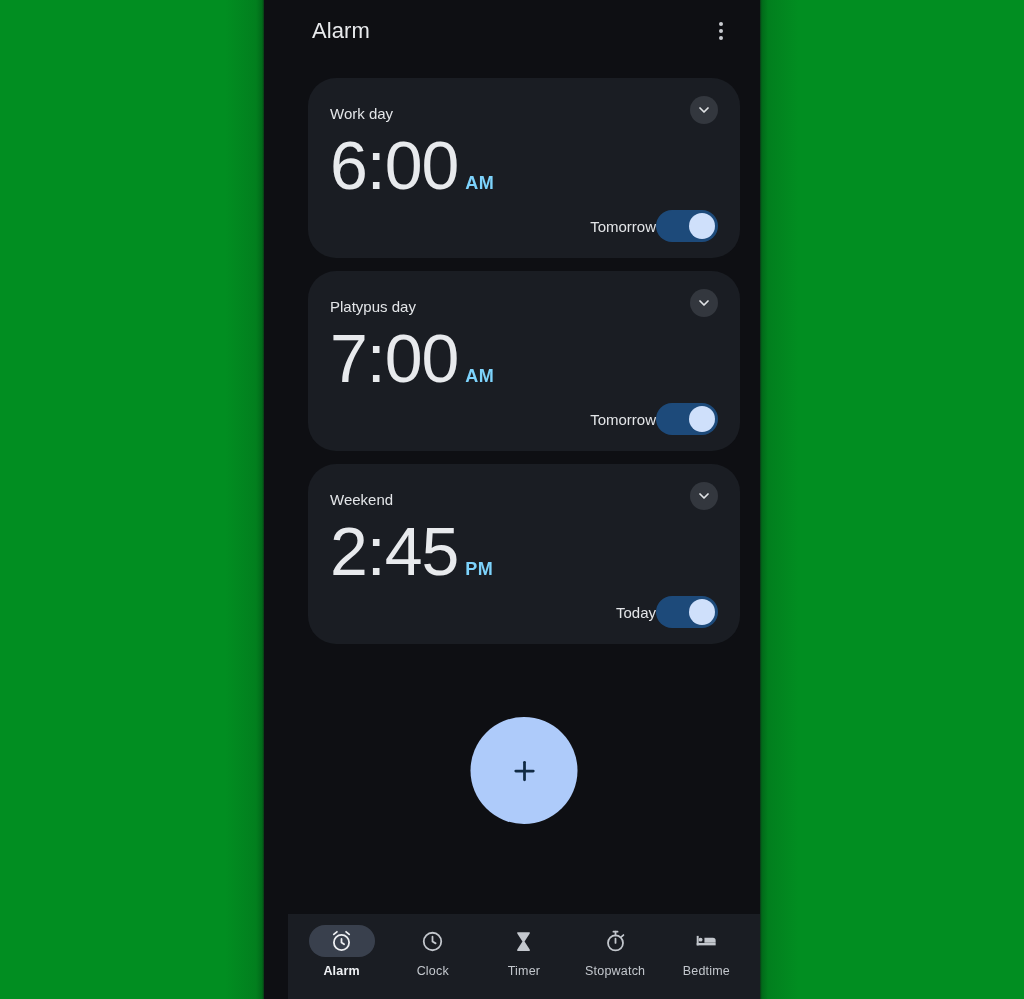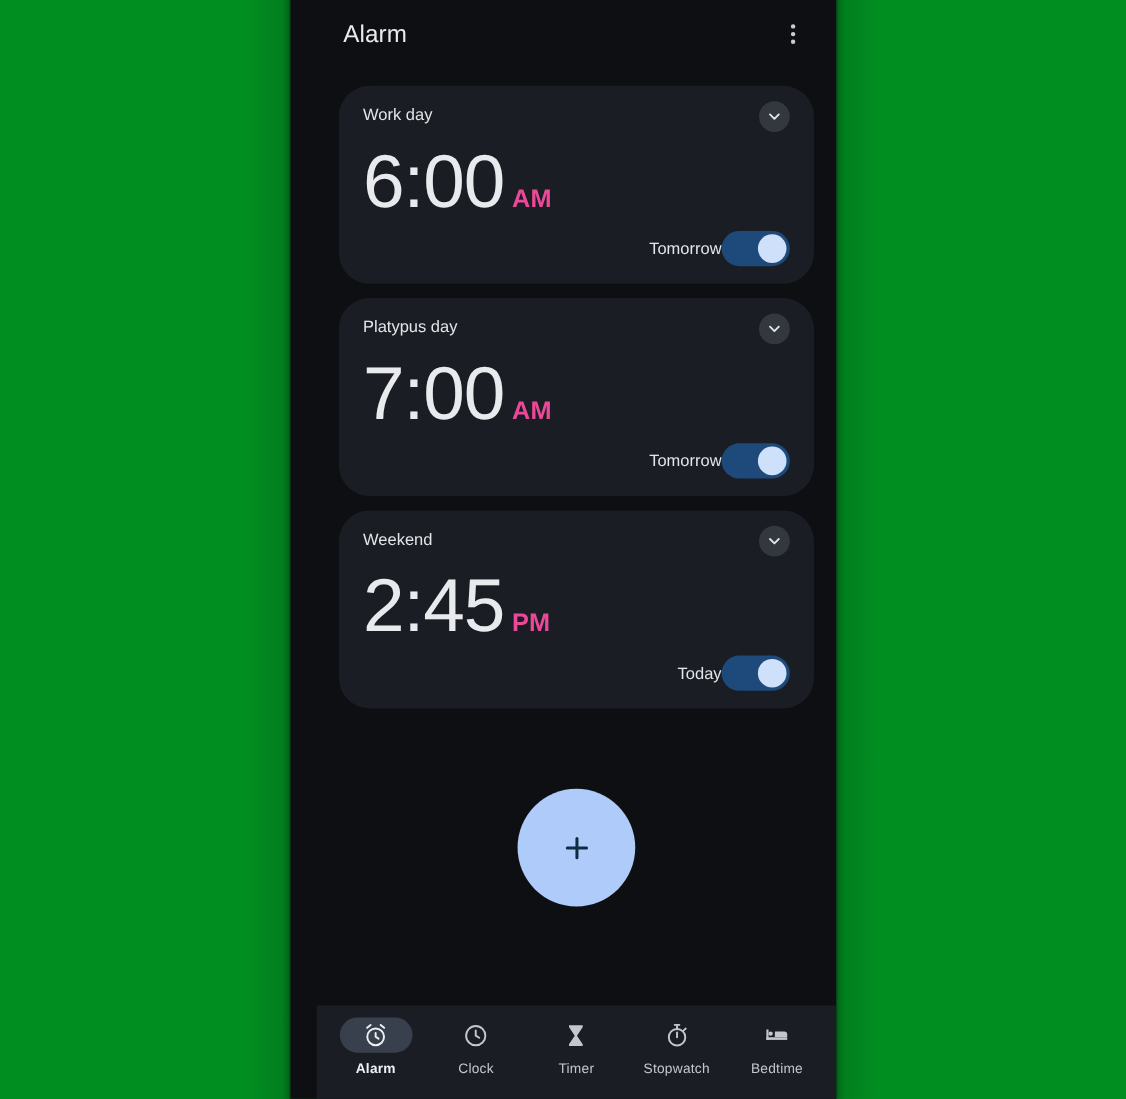--- a/index.html
+++ b/index.html
@@ -99,21 +99,21 @@
     padding: 16px 22px 14px 22px;
     margin-bottom: 13px;
     position: relative;
     height: 180px;
     display: flex;
     flex-direction: column;
   }
 
   .card-row-top {
     display: flex;
-    align-items: flex-start;
+    align-items: flex-end;
     justify-content: space-between;
     height: 30px;
   }
 
   .alarm-label {
     font-size: 15px;
     color: #e3e5e8;
     line-height: 20px;
     padding-top: 1px;
   }
@@ -139,23 +139,23 @@
     height: 74px;
   }
   .time-main {
     font-size: 68px;
     line-height: 70px;
     font-weight: 400;
     color: #e8eaed;
     letter-spacing: -1px;
   }
   .time-period {
-    font-size: 23px;
+    font-size: 18px;
     font-weight: bold;
-    color: #ec4899;
+    color: #7dd3fc;
     margin-left: 7px;
     letter-spacing: 0.3px;
   }
 
   .card-row-bottom {
     display: flex;
     align-items: center;
     justify-content: flex-end;
     margin-top: auto;
     height: 36px;

